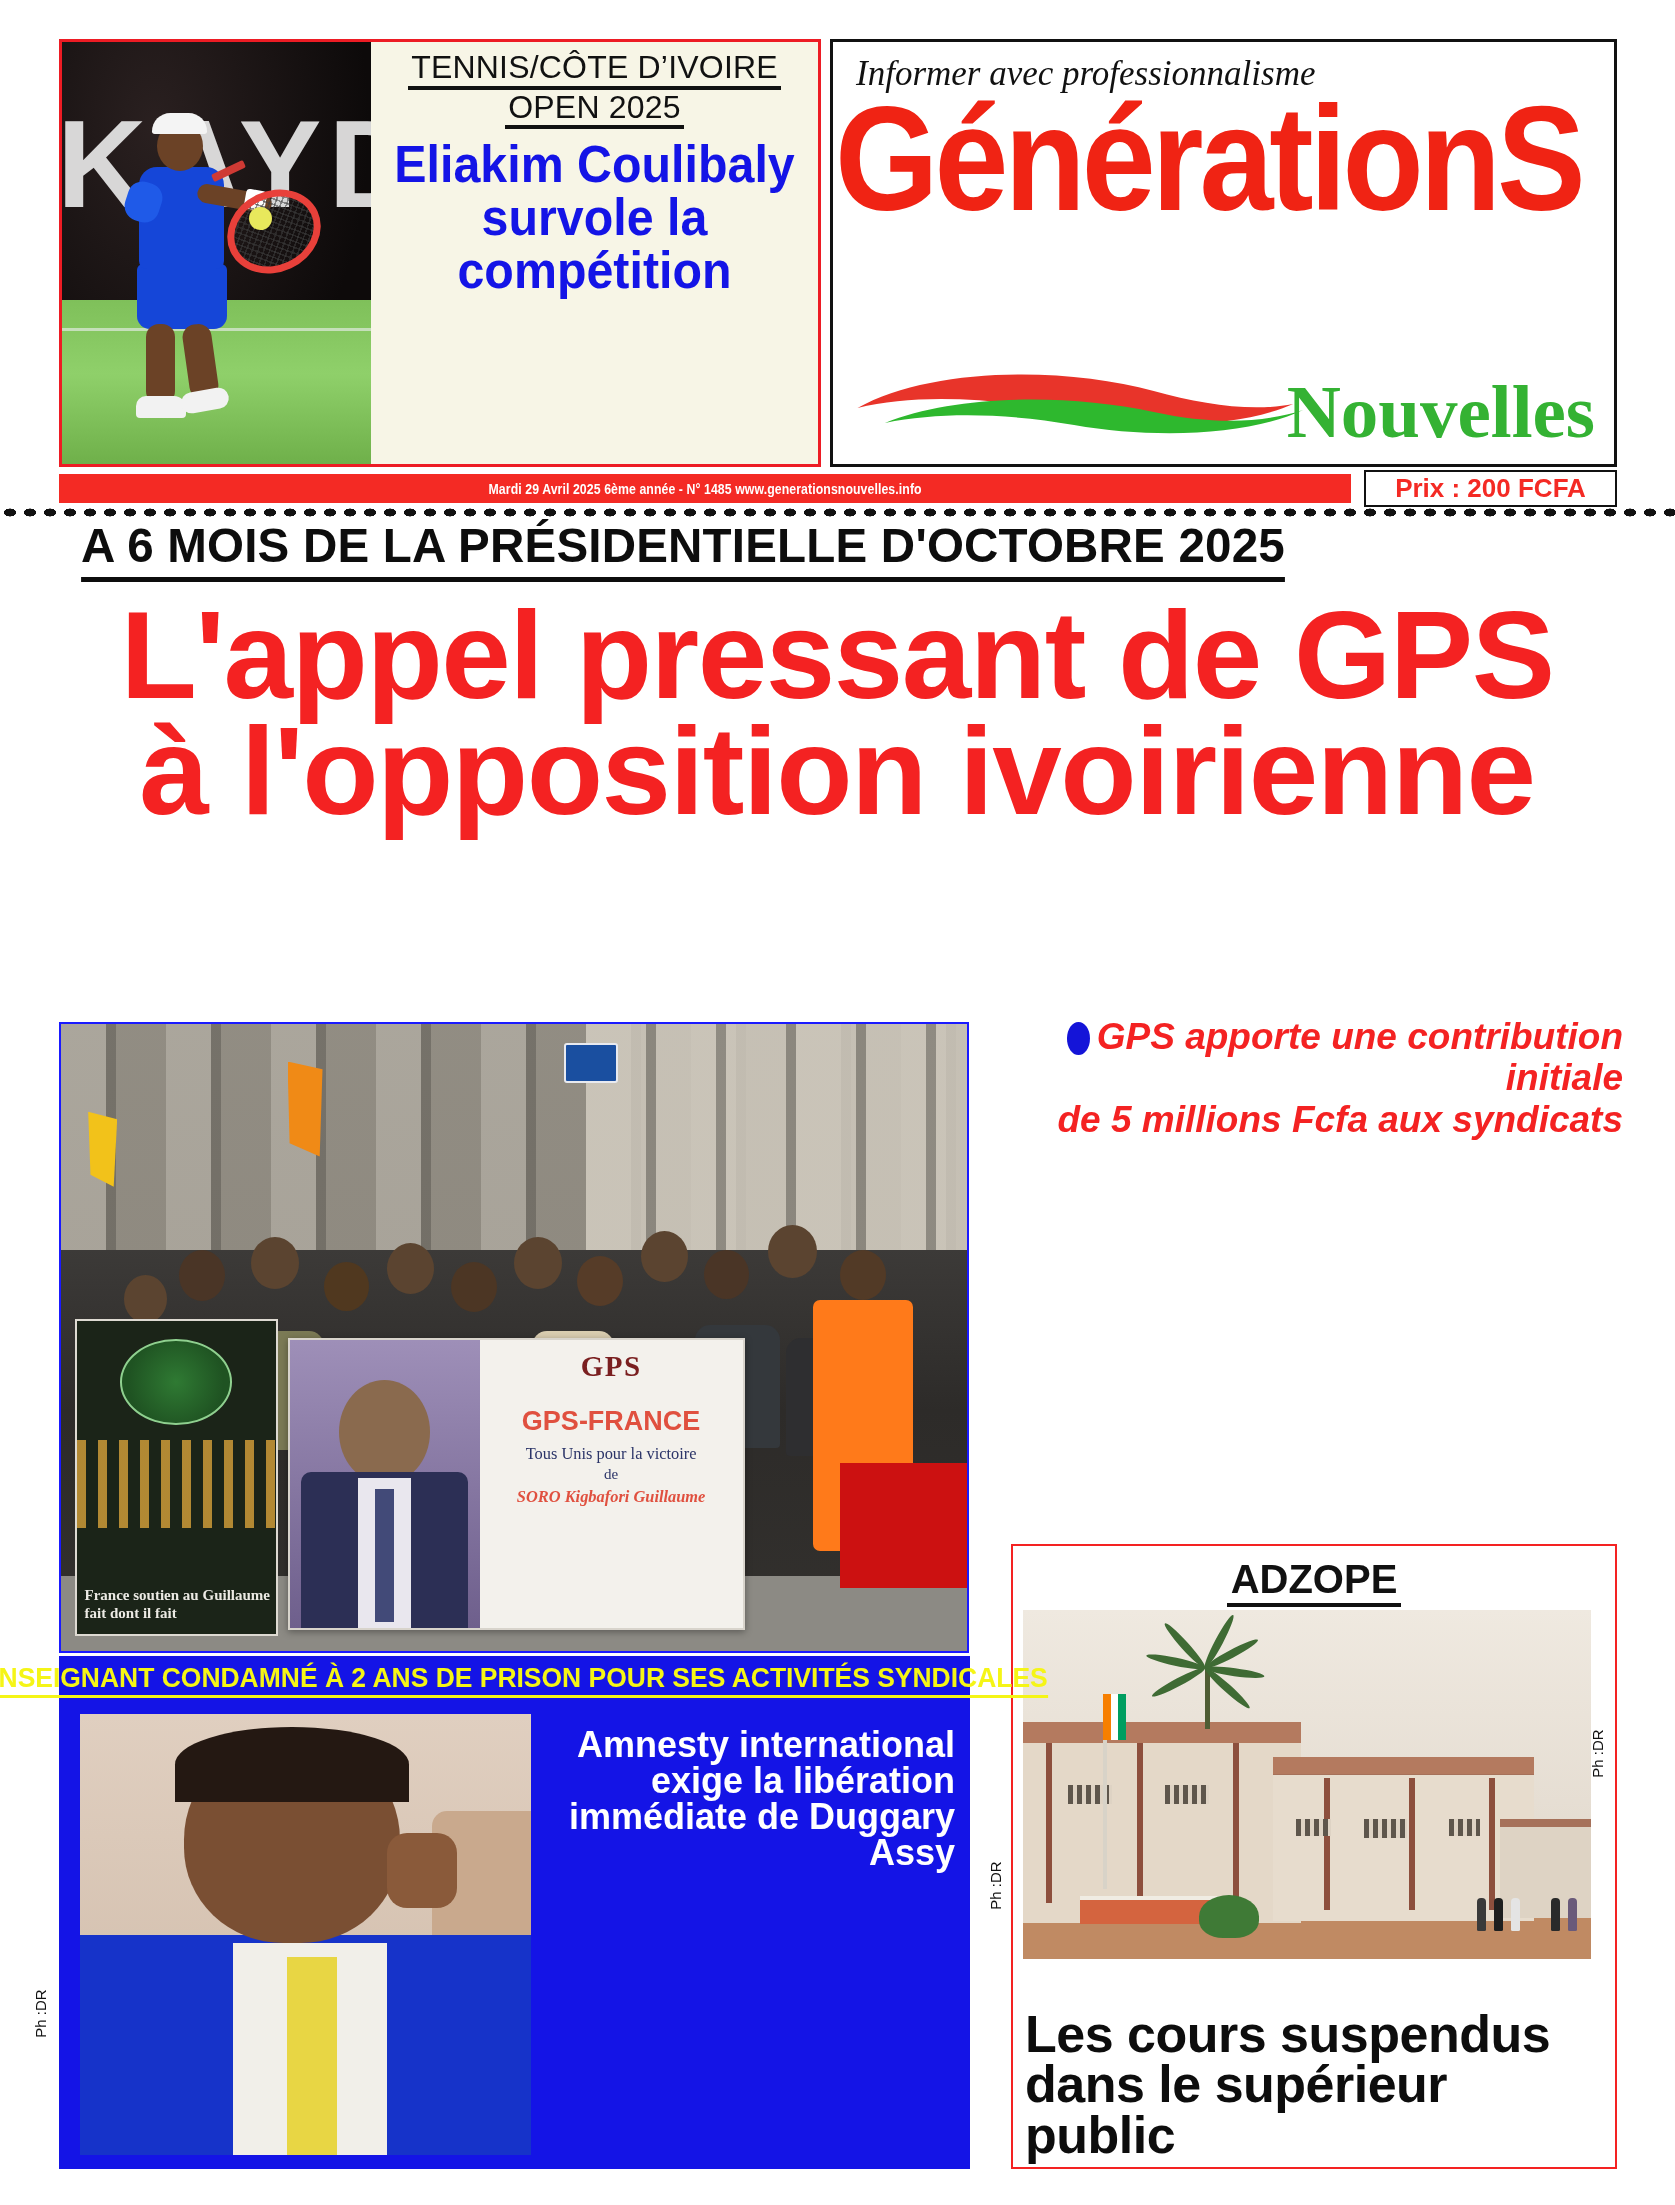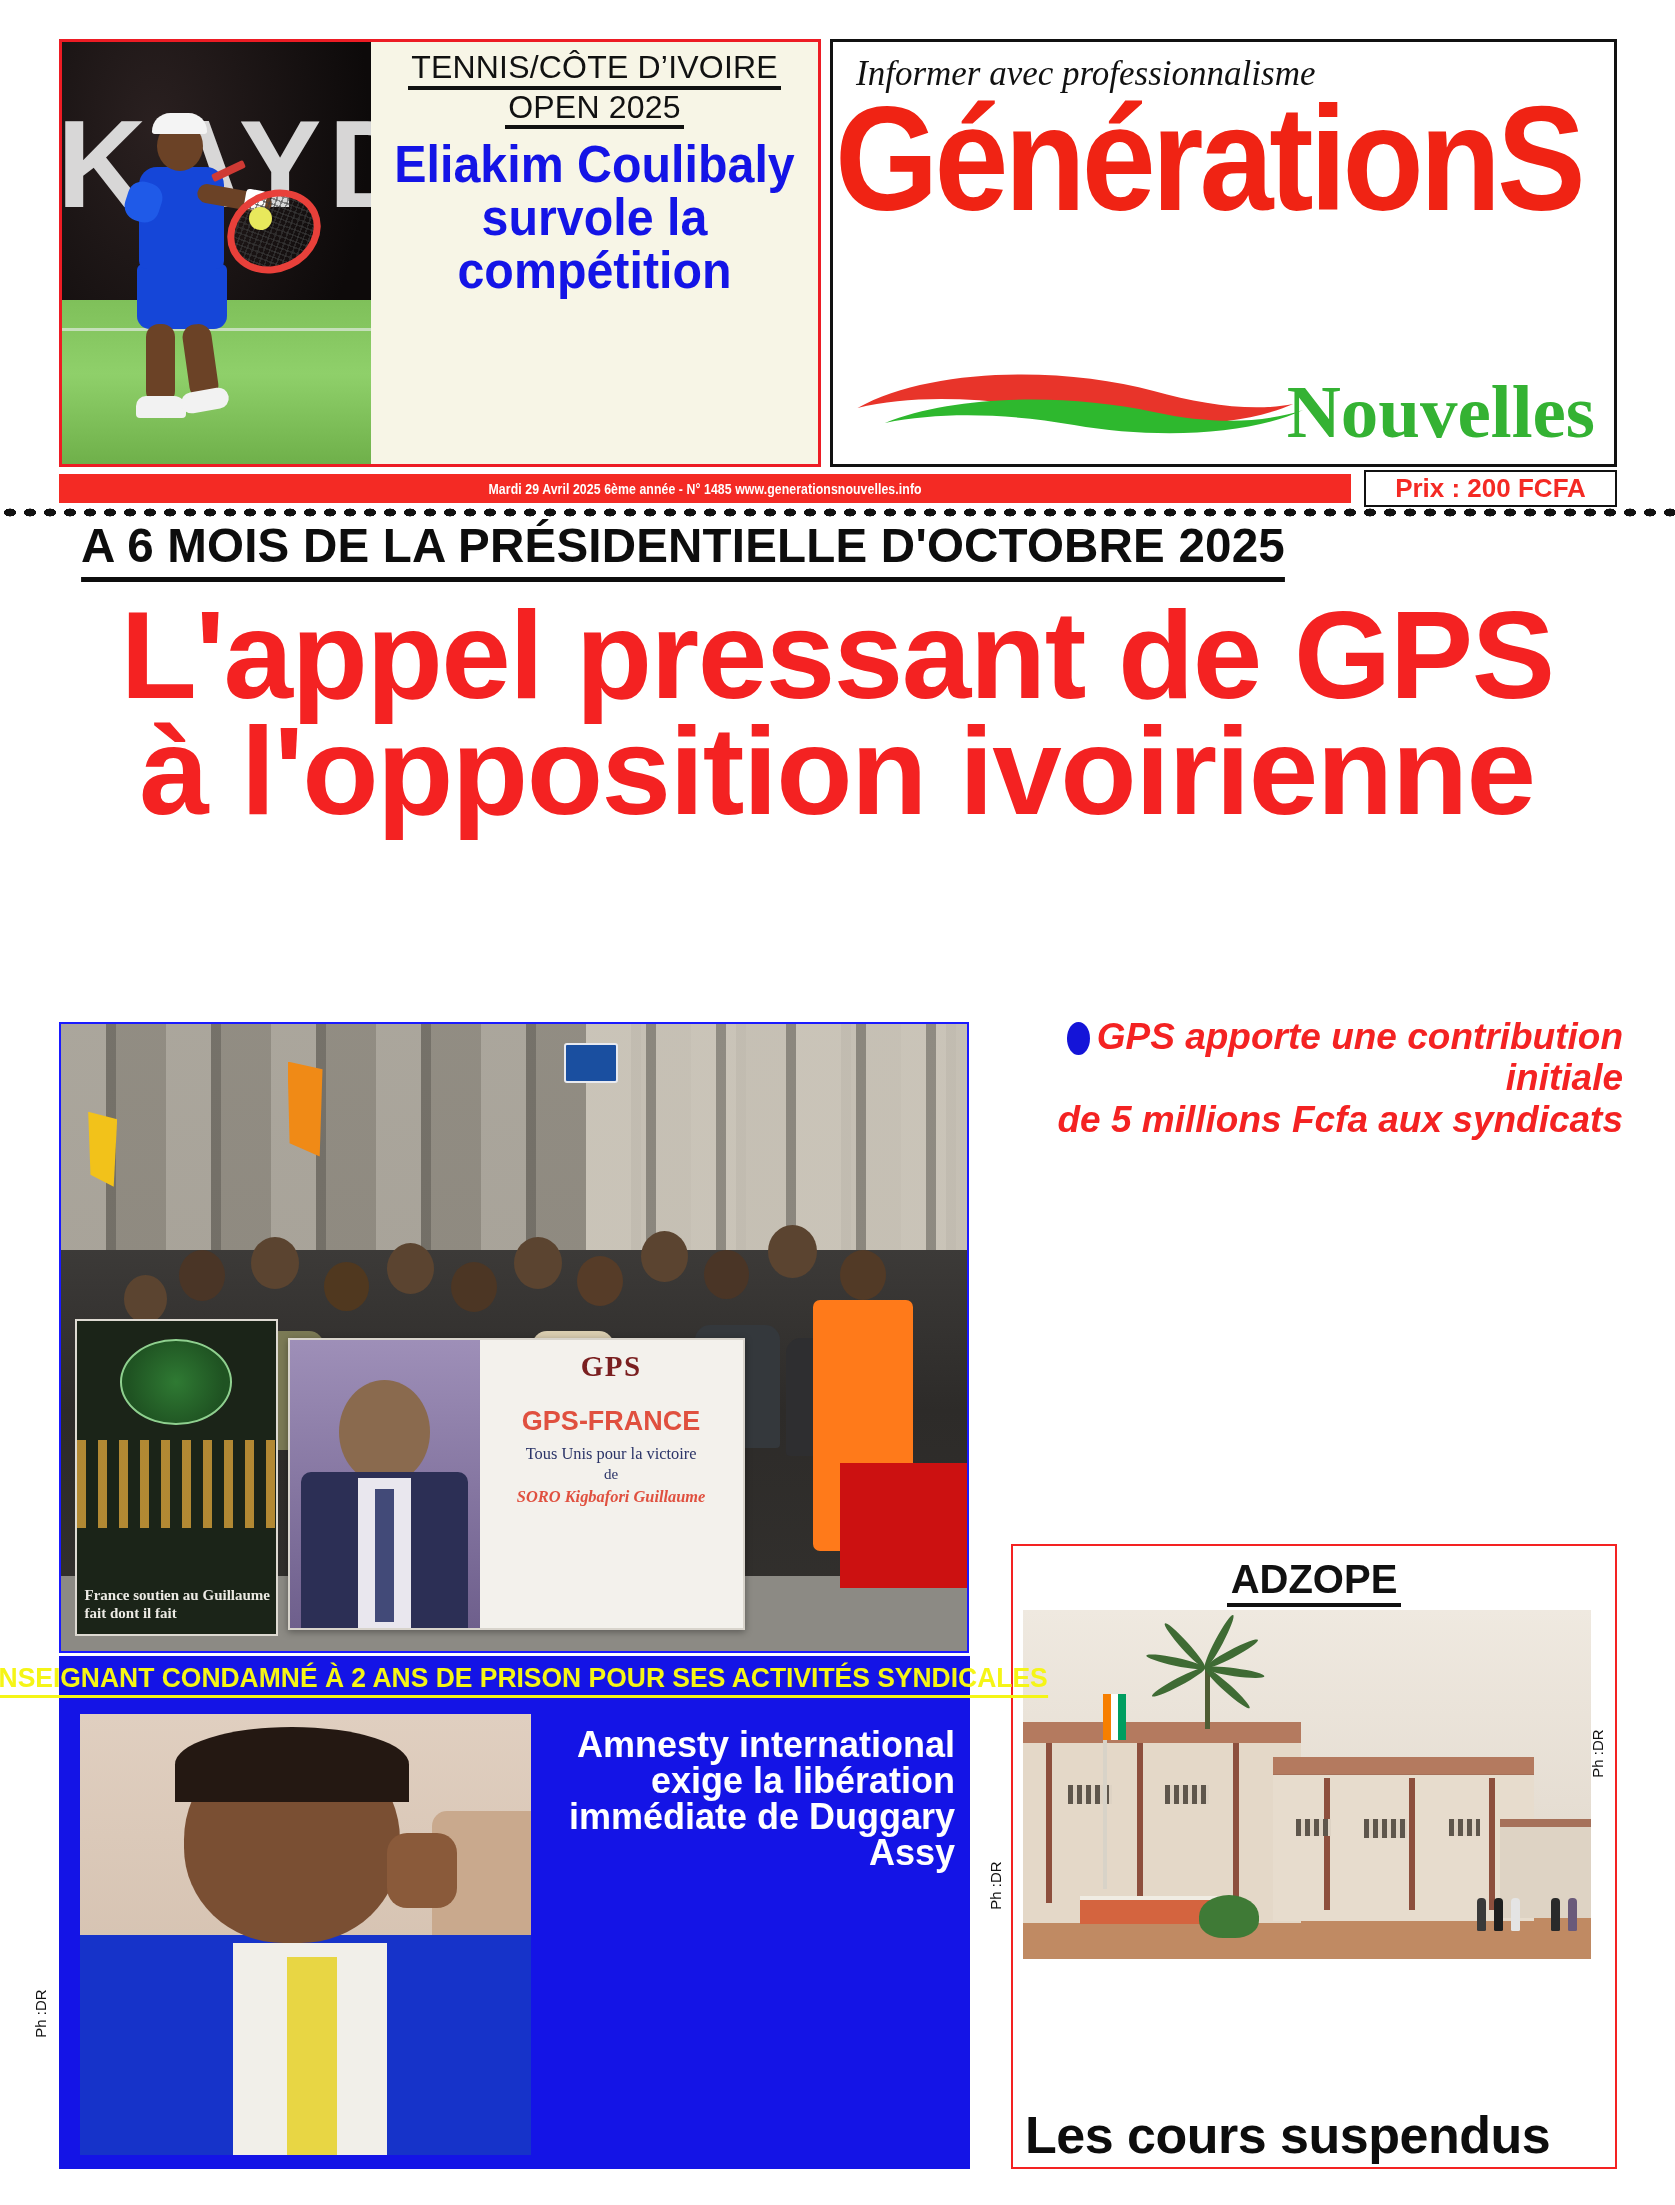--- a/index.html
+++ b/index.html
@@ -446,20 +446,21 @@
       <div class="ad-wall"></div>
       <div class="ad-bush"></div>
       <div class="ad-person" style="left:80%;"></div>
       <div class="ad-person" style="left:83%;background:#1f1f1f;"></div>
       <div class="ad-person" style="left:86%;background:#e4e4e4;"></div>
       <div class="ad-person" style="left:93%;background:#2a2a2a;"></div>
       <div class="ad-person" style="left:96%;background:#6a5a7a;"></div>
     </div>
     <div class="adz-head">
       <div>Les cours suspendus</div>
+      <div>dans le supérieur public</div>
     </div>
     <div class="ph-adz">Ph :DR</div>
   </div>
 
   <div class="amnesty">
     <div class="am-kicker">
       <span>ENSEIGNANT CONDAMNÉ À 2 ANS DE PRISON POUR SES ACTIVITÉS SYNDICALES</span>
     </div>
     <div class="am-photo">
       <div class="am-bg"></div>

